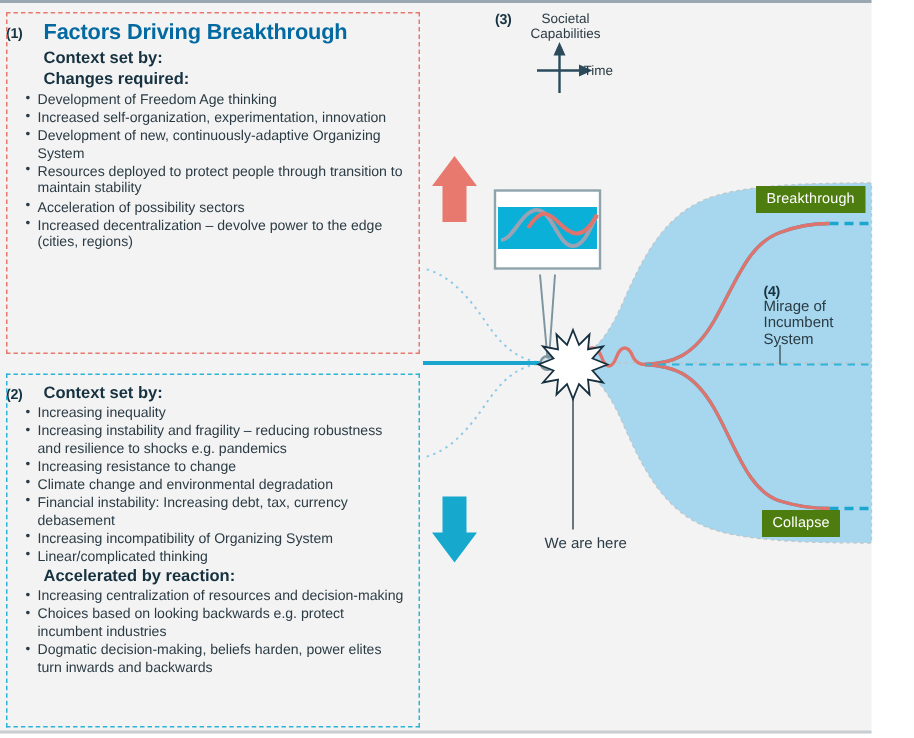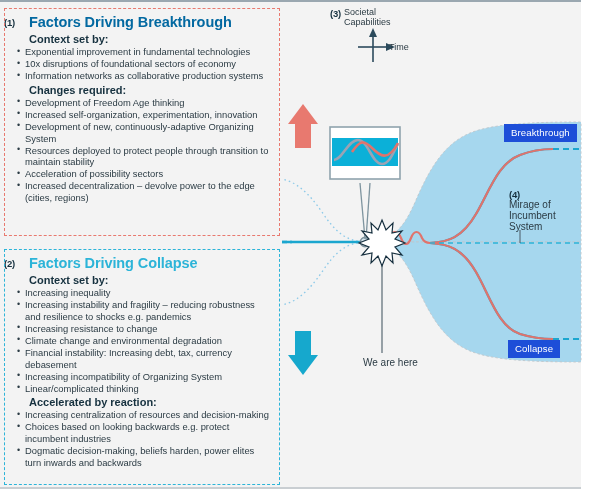--- a/index.html
+++ b/index.html
@@ -108,27 +108,28 @@
     font-size: 9px;
     color: #2b3b44;
   }
   svg.dia { display: block; }
 
   .axis-label {
     position: absolute;
     font-size: 9px;
     color: #2b3b44;
     line-height: 10px;
+    text-align: center;
   }
   .lbl-societal { left: 344px; top: 7px; width: 66px; }
   .lbl-time { left: 389px; top: 42px; }
 
   .tag {
     position: absolute;
-    background: #1d4ed8;
+    background: #4d7c0f;
     color: #ffffff;
     font-size: 9.6px;
     padding: 3px 7px 4px 7px;
     letter-spacing: 0.1px;
     white-space: nowrap;
   }
   .tag-breakthrough { left: 504px; top: 124px; }
   .tag-collapse { left: 508px; top: 340px; }
 
   .note {
@@ -219,40 +220,34 @@
       <polygon fill="#2b4a5c" points="373,28 377,37 369,37"></polygon>
       <polygon fill="#2b4a5c" points="395,47 386,51 386,43"></polygon>
     </g>
   </svg>
 
   <div class="panel-num num-1">(1)</div>
   <div class="panel panel-breakthrough">
     <div class="panel-title title-red">Factors Driving Breakthrough</div>
 
     <div class="sub-head">Context set by:</div>
-    <ul class="bullets">
-      <li>Exponential improvement in fundamental technologies</li>
-      <li>10x disruptions of foundational sectors of economy</li>
-      <li>Information networks as collaborative production systems</li>
-    </ul>
 
     <div class="sub-head">Changes required:</div>
     <ul class="bullets">
       <li>Development of Freedom Age thinking</li>
       <li>Increased self-organization, experimentation, innovation</li>
       <li>Development of new, continuously-adaptive Organizing System</li>
       <li>Resources deployed to protect people through transition to maintain stability</li>
       <li>Acceleration of possibility sectors</li>
       <li>Increased decentralization – devolve power to the edge (cities, regions)</li>
     </ul>
   </div>
 
   <div class="panel-num num-2">(2)</div>
   <div class="panel panel-collapse">
-    <div class="panel-title title-blue">Factors Driving Collapse</div>
 
     <div class="sub-head">Context set by:</div>
     <ul class="bullets">
       <li>Increasing inequality</li>
       <li>Increasing instability and fragility – reducing robustness and resilience to shocks e.g. pandemics</li>
       <li>Increasing resistance to change</li>
       <li>Climate change and environmental degradation</li>
       <li>Financial instability: Increasing debt, tax, currency debasement</li>
       <li>Increasing incompatibility of Organizing System</li>
       <li>Linear/complicated thinking</li>

